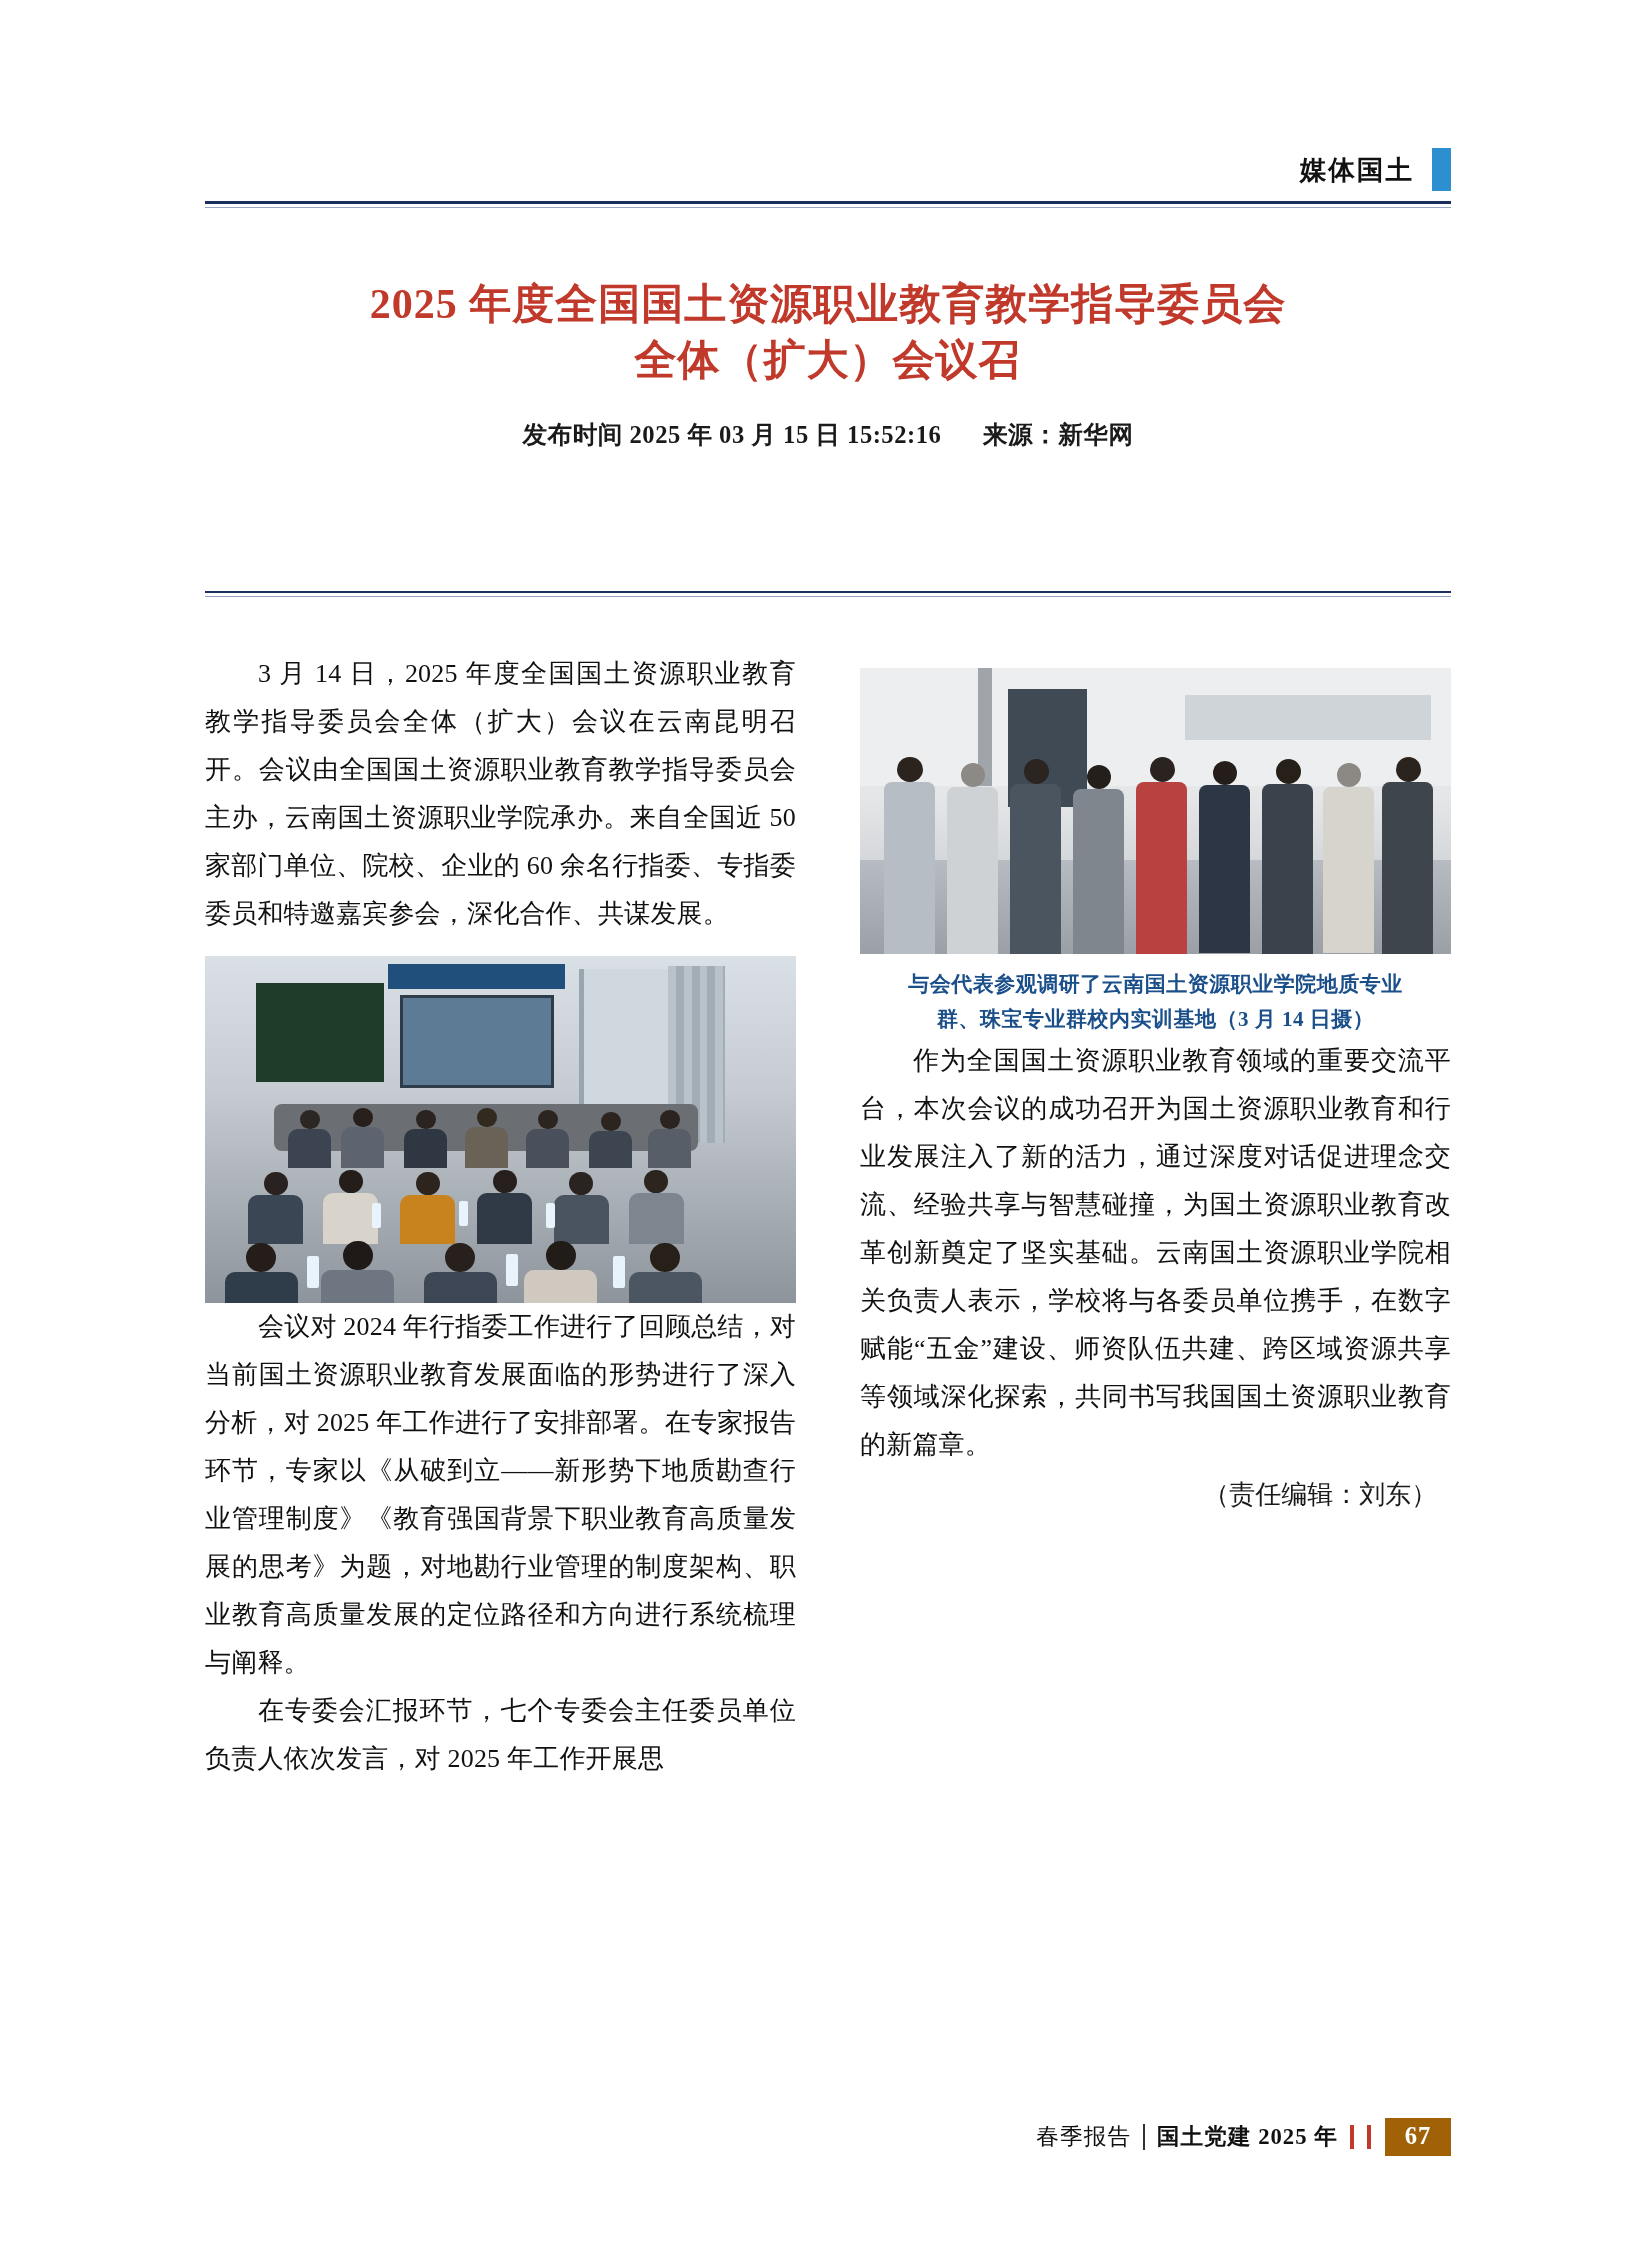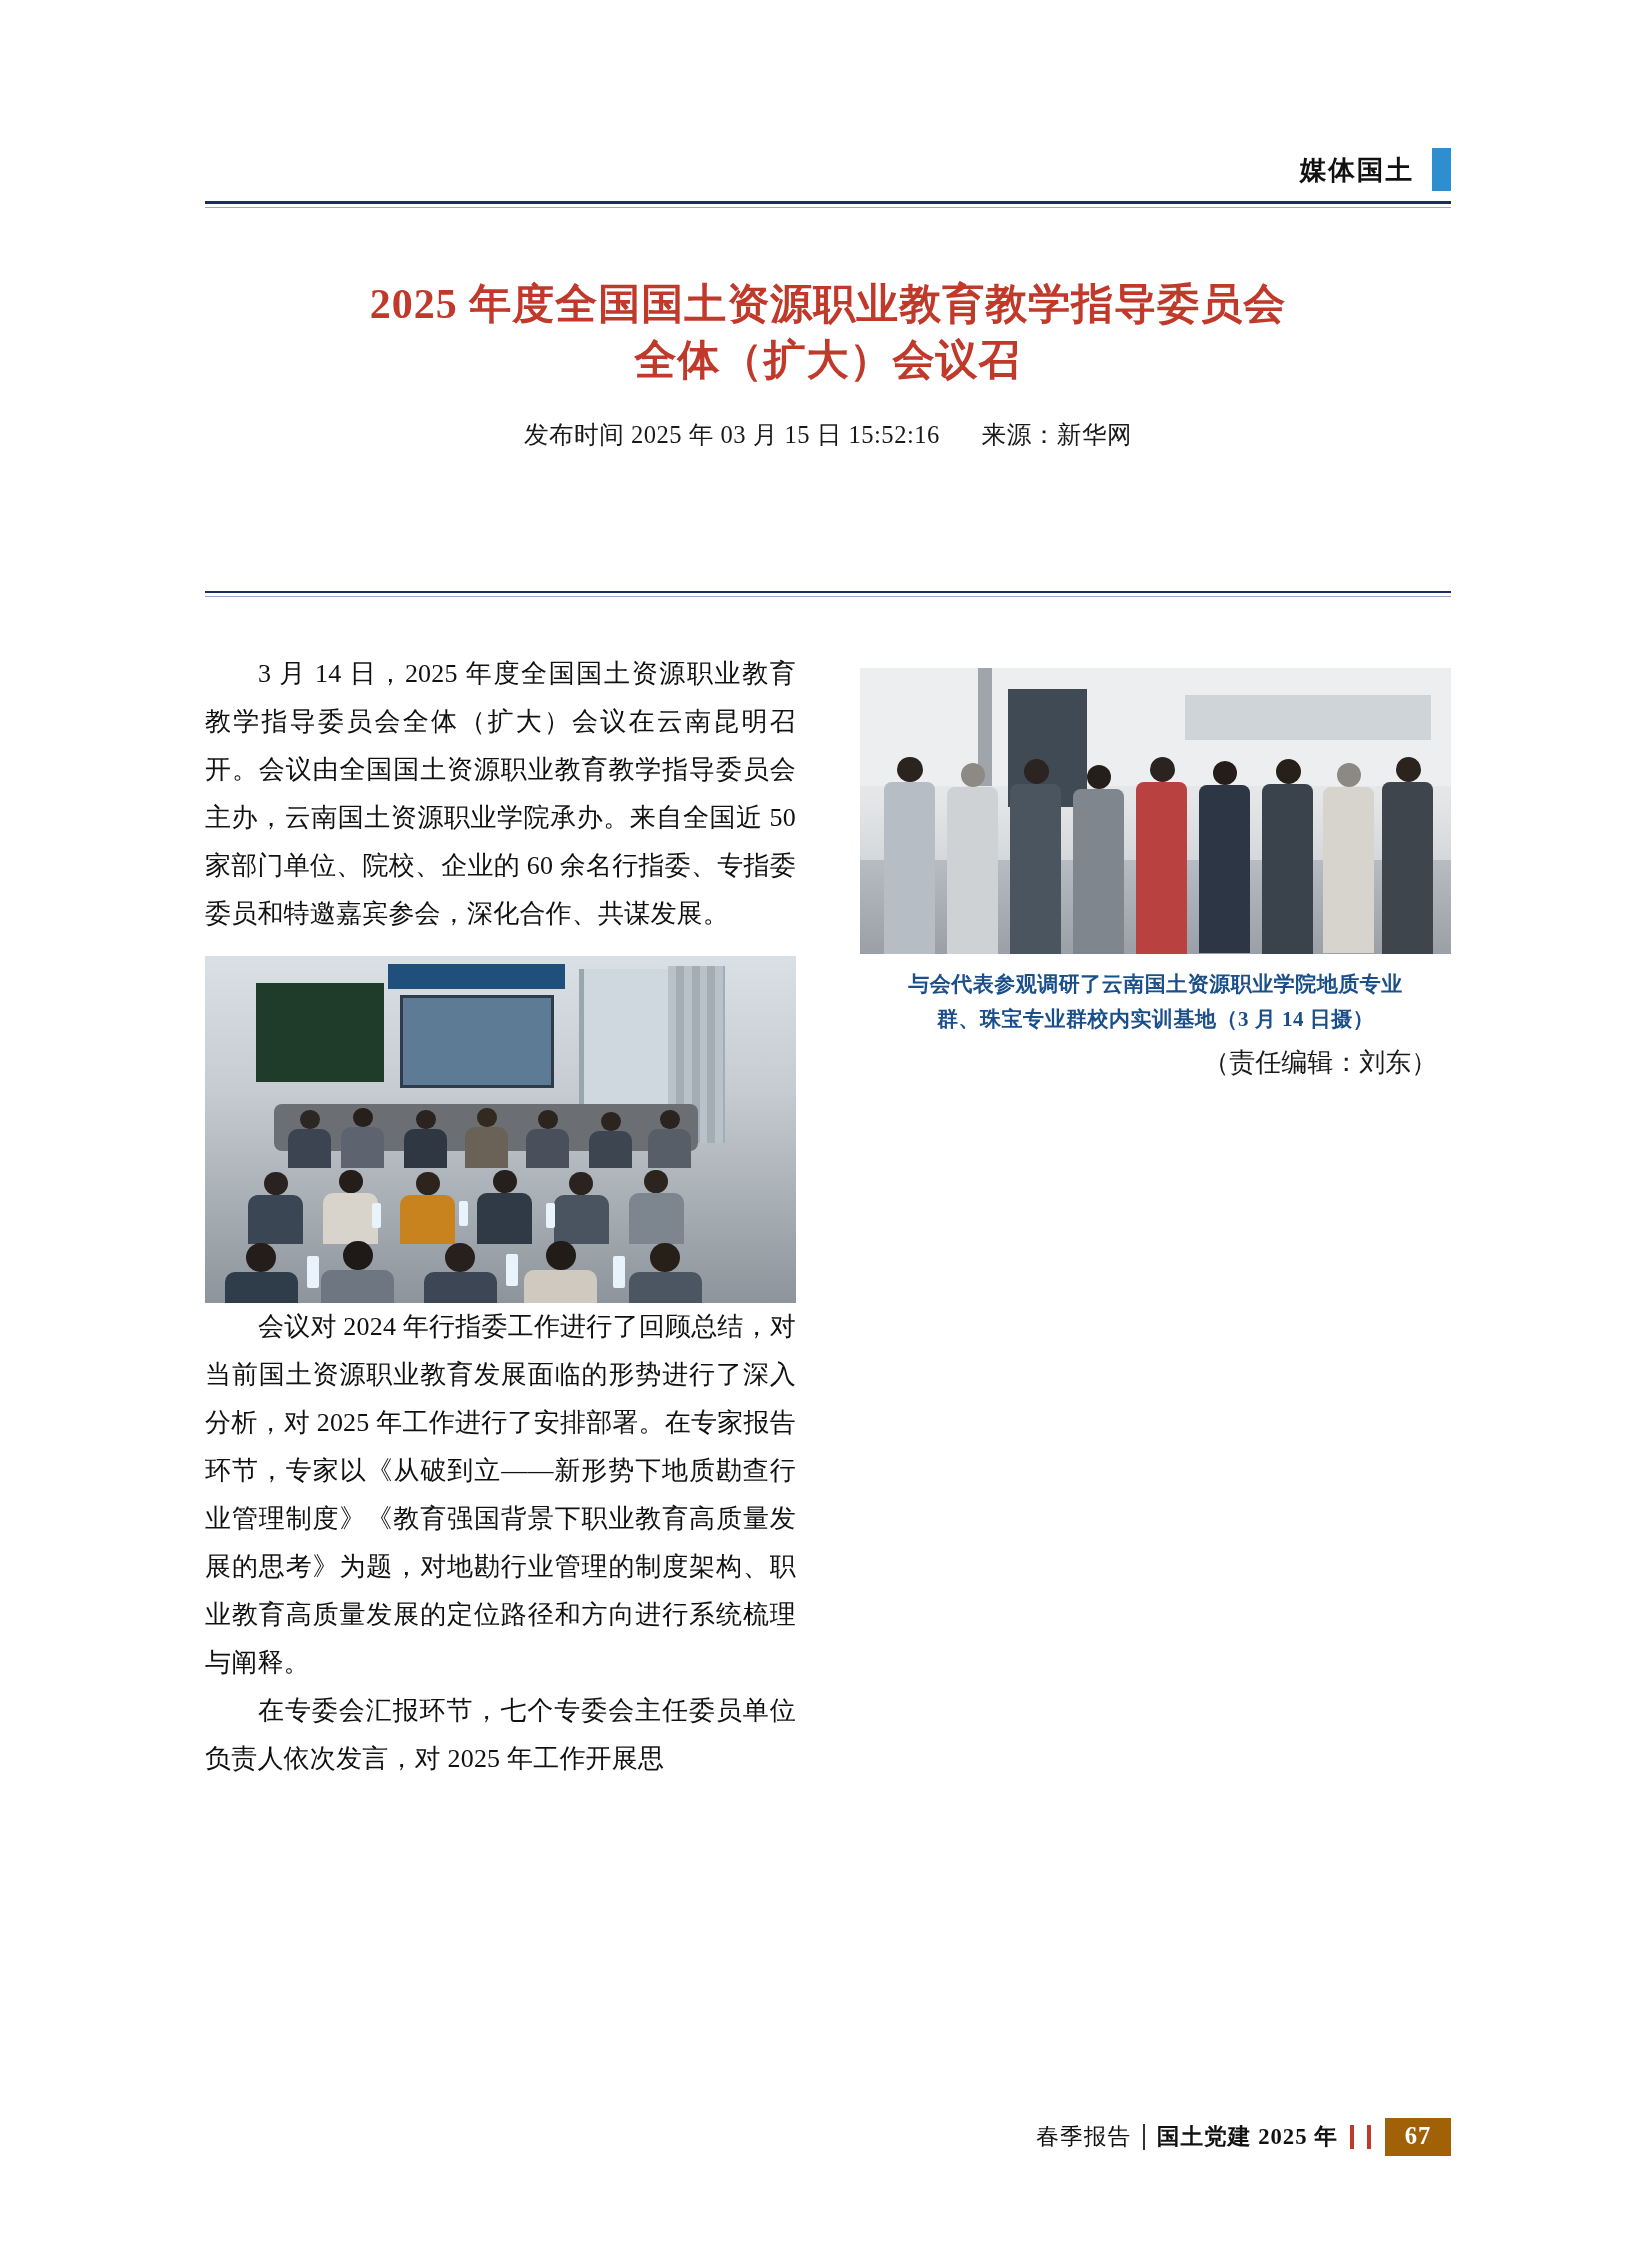--- a/index.html
+++ b/index.html
@@ -80,20 +80,21 @@
     font-weight: bold;
     color: #c0392b;
     letter-spacing: 1px;
     font-family: "Liberation Serif", "DejaVu Serif", serif;
   }
   .subtitle {
     margin-top: 29.6px;
     font-size: 24.6px;
     color: #1a1a1a;
     letter-spacing: 0.5px;
+    font-weight: bold;
   }
   .subtitle .src {
     margin-left: 35px;
   }
 
   .title-rule {
     position: absolute;
     left: 205px;
     top: 591px;
     width: 1246px;
@@ -427,20 +428,21 @@
           <div class="h" style="left:15.8px; top:0; width:25.6px; height:25.6px; background:#2b231e;"></div>
           <div class="b" style="left:2px; top:25.6px; width:51px; height:172px; background:#3f454d;"></div>
         </div>
       </div>
 
       <div class="caption two-line">
         <div>与会代表参观调研了云南国土资源职业学院地质专业</div>
         <div>群、珠宝专业群校内实训基地（3 月 14 日摄）</div>
       </div>
 
+      <p class="body">作为全国国土资源职业教育领域的重要交流平台，本次会议的成功召开为国土资源职业教育和行业发展注入了新的活力，通过深度对话促进理念交流、经验共享与智慧碰撞，为国土资源职业教育改革创新奠定了坚实基础。云南国土资源职业学院相关负责人表示，学校将与各委员单位携手，在数字赋能“五金”建设、师资队伍共建、跨区域资源共享等领域深化探索，共同书写我国国土资源职业教育的新篇章。</p>
       <div class="sign">（责任编辑：刘东）</div>
     </div>
   </div>
 
   <div class="footer">
     <div class="footer-inner">
       <span class="footer-text">春季报告</span>
       <span class="footer-sep"></span>
       <span class="footer-text b">国土党建 2025 年</span>
       <span class="footer-mark"></span>

